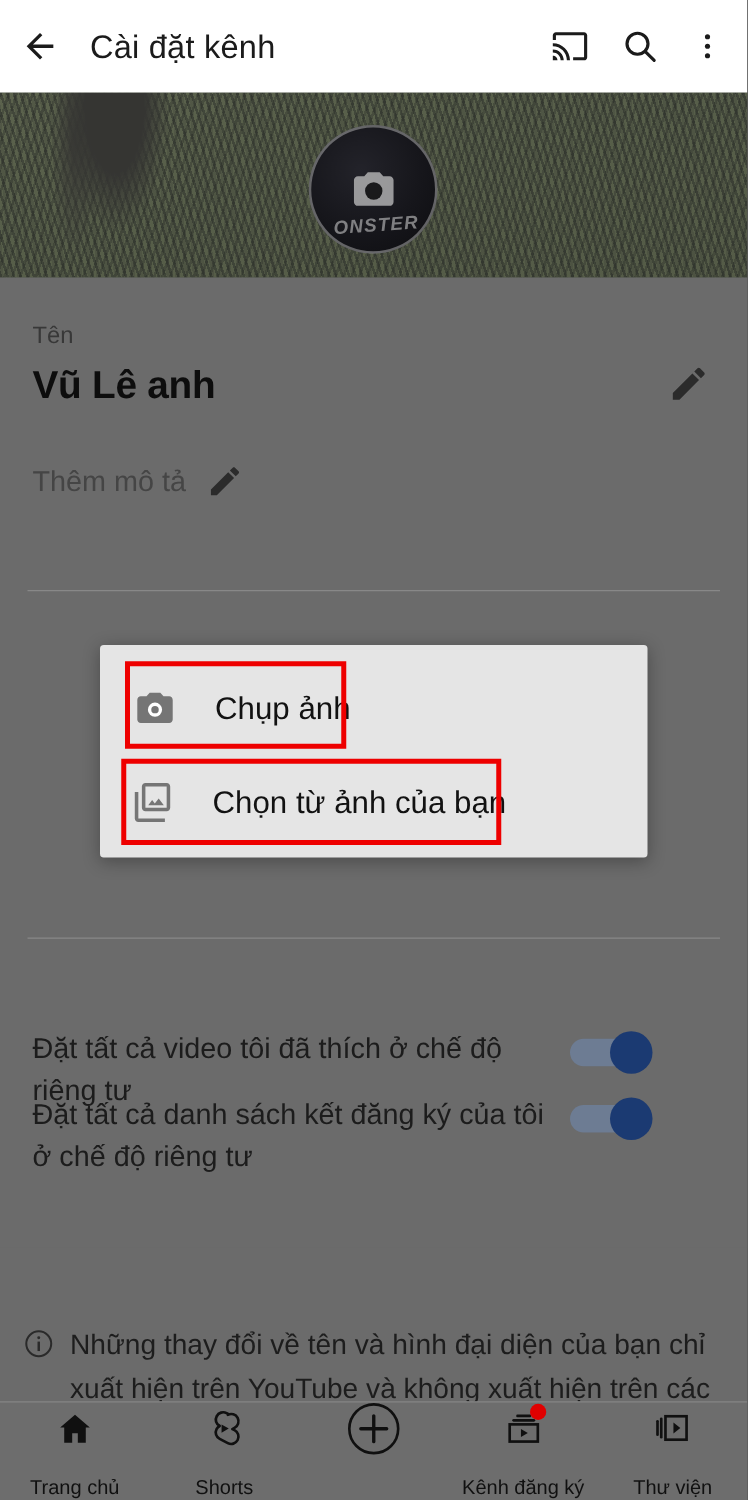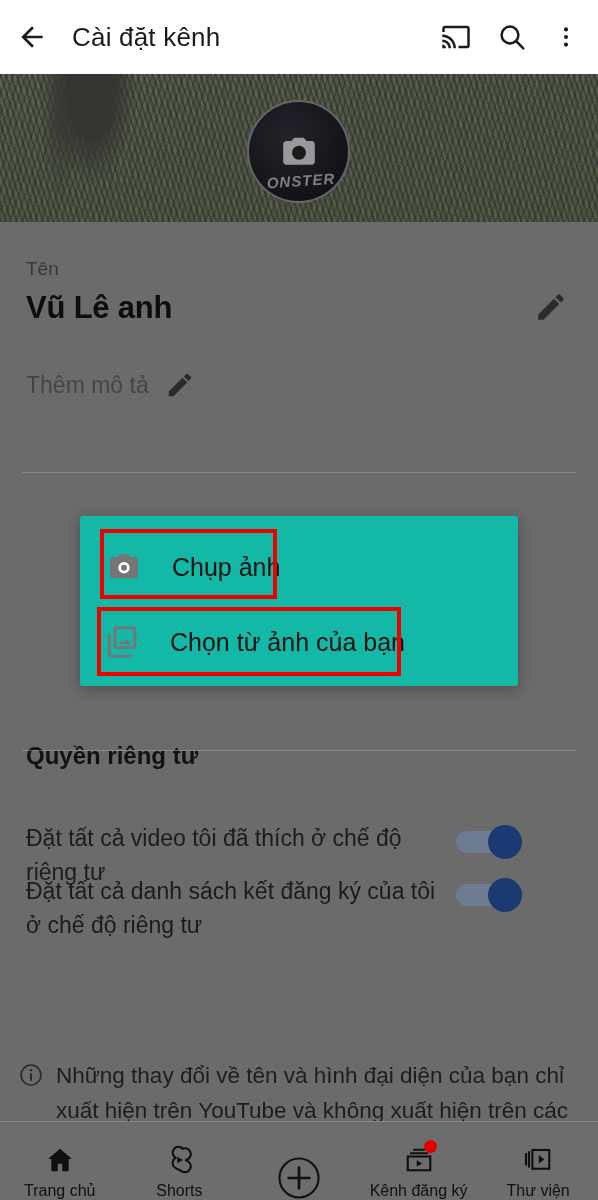--- a/index.html
+++ b/index.html
@@ -222,21 +222,21 @@
   #dialog-scrim {
     position: absolute;
     left: 0; top: 0;
     width: 598px; height: 1200px;
     z-index: 20;
   }
   #dialog {
     position: absolute;
     left: 80px; top: 516px;
     width: 438px; height: 170px;
-    background: #14b8a6;
+    background: #e5e5e5;
     border-radius: 3px;
     box-shadow: 0 3px 14px rgba(0,0,0,0.3);
     z-index: 21;
   }
   .dialog-item {
     position: absolute;
     display: flex;
     align-items: center;
     cursor: pointer;
   }
@@ -273,21 +273,21 @@
     background: #6d6d6d;
     border-top: 1px solid rgba(150,150,150,0.6);
     display: flex;
     z-index: 10;
   }
   .nav-item {
     flex: 1;
     display: flex;
     flex-direction: column;
     align-items: center;
-    justify-content: flex-end;
+    justify-content: space-between;
     cursor: pointer;
     position: relative;
     padding-top: 4px;
   }
   .nav-icon { height: 34px; display: flex; align-items: center; justify-content: center; position: relative; }
   .nav-label {
     font-size: 16px;
     color: #101010;
     margin-top: 5px;
   }
@@ -365,21 +365,20 @@
 
     <div id="desc-row">
       <div id="desc-placeholder">Thêm mô tả</div>
       <svg class="pencil" width="30" height="30" viewBox="0 0 24 24">
         <path d="M3 17.25V21h3.75L17.8 9.94l-3.75-3.75L3 17.25zM20.7 7.04c.39-.39.39-1.02 0-1.41l-2.34-2.34c-.39-.39-1.02-.39-1.41 0l-1.83 1.83 3.75 3.75 1.83-1.83z" fill="#2b2b2b"></path>
       </svg>
     </div>
 
     <div class="divider" id="divider-top"></div>
 
-    <div id="privacy-heading">Quyền riêng tư</div>
 
     <div class="privacy-row" id="privacy-row-1">
       <div class="privacy-text">Đặt tất cả video tôi đã thích ở chế độ riêng tư</div>
       <div class="toggle">
         <div class="toggle-track"></div>
         <div class="toggle-knob"></div>
       </div>
     </div>
 
     <div class="privacy-row" id="privacy-row-2">

